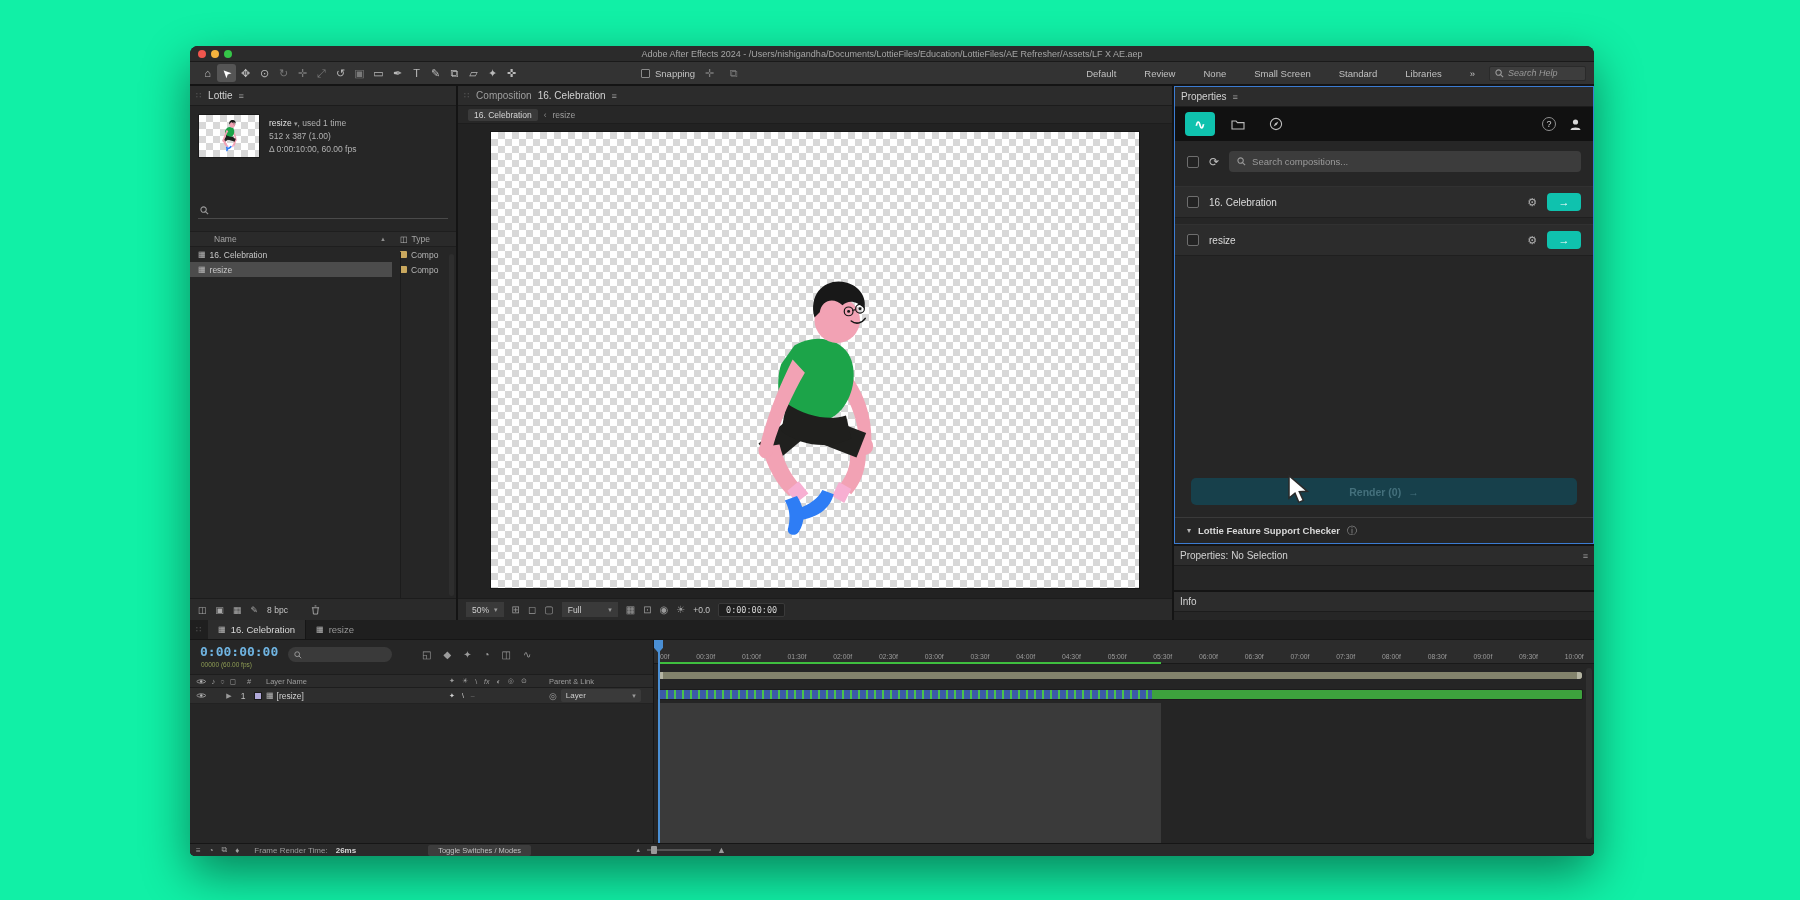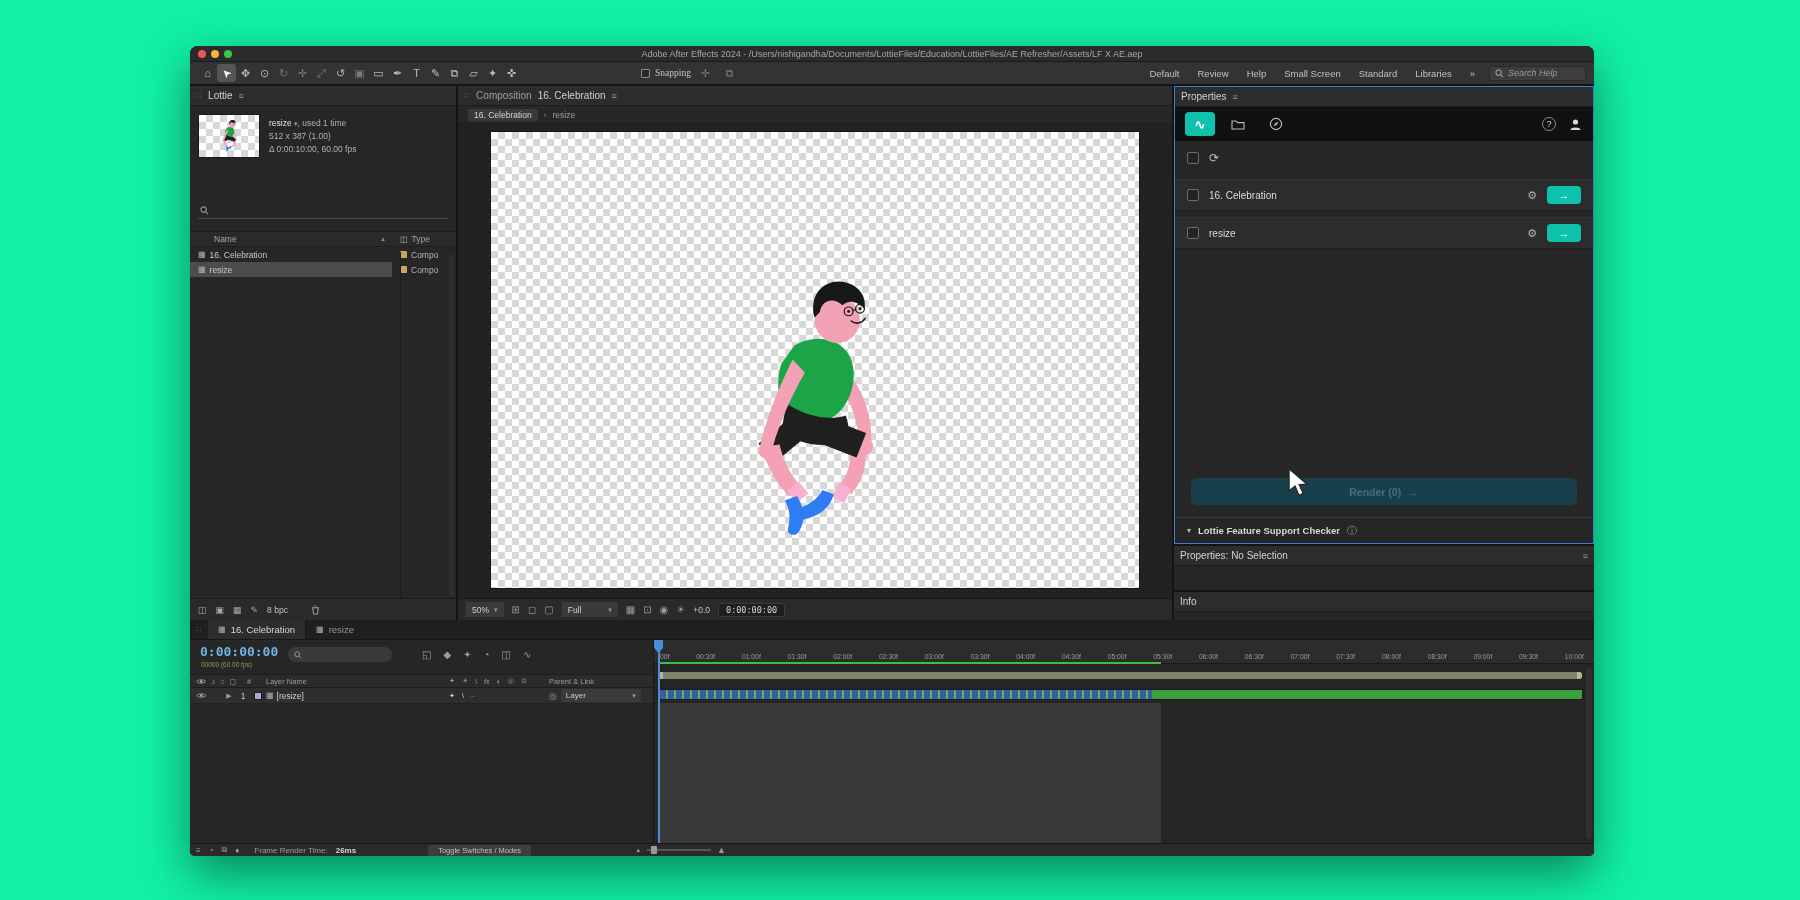--- a/index.html
+++ b/index.html
@@ -21,22 +21,22 @@
   
   .toolbar { height:24px; flex:0 0 24px; background:#333333; border-bottom:2px solid #141414;
     display:flex; align-items:center; padding:0 8px; font-size:10px; }
   .tool { width:19px; height:18px; display:flex; align-items:center; justify-content:center;
     color:#b9b9b9; font-size:11px; border-radius:3px; }
   .tool.active { background:#555; color:#fff; }
   .tool.dim { color:#7a7a7a; }
   .tool.rot span { display:inline-block; transform:rotate(-135deg); }
   .snapgroup { display:flex; align-items:center; gap:5px; margin-left:120px; }
   .cbx { width:9px; height:9px; border:1px solid #8a8a8a; border-radius:1px; background:#2a2a2a; }
-  .snaplabel { font-size:9.5px; color:#c4c4c4;font-family:Liberation Serif, serif; }
-  .ws { margin-left:auto; display:flex; align-items:center; gap:18px; font-size:9.5px; color:#c0c0c0; }
+  .snaplabel { font-size:9.5px; color:#c4c4c4; }
+  .ws { margin-left:auto; display:flex; align-items:center; gap:28px; font-size:9.5px; color:#c0c0c0; }
   .ws .wsitem { cursor:default; }
   .searchbox { display:flex; align-items:center; gap:4px; background:#3d3d3d; border:1px solid #2a2a2a;
     border-radius:2px; height:15px; padding:0 5px; margin-left:14px; }
   .searchbox input { background:transparent; border:0; outline:none; color:#cfcfcf; font-size:9px; width:72px;
     font-family:"Liberation Sans",sans-serif;font-style:italic; }
   .searchbox input::placeholder { color:#9a9a9a; }
 
   
   .main { flex:0 0 534px; display:flex; gap:2px; background:#141414; }
   .panel { background:#262626; display:flex; flex-direction:column; overflow:hidden; }
@@ -273,21 +273,21 @@
       <div class="snapgroup">
         <span class="cbx"></span>
         <span class="snaplabel">Snapping</span>
         <span class="tool dim">✛</span>
         <span class="tool dim">⧉</span>
       </div>
 
       <div class="ws">
         <span class="wsitem">Default</span>
         <span class="wsitem">Review</span>
-        <span class="wsitem">Help</span>
+        <span class="wsitem">None</span>
         <span class="wsitem">Small Screen</span>
         <span class="wsitem">Standard</span>
         <span class="wsitem">Libraries</span>
         <span class="wsitem">»</span>
       </div>
       <div class="searchbox">
         <svg width="9" height="9">
             <use href="#mag"></use>
           </svg>
         <input placeholder="Search Help" style="">
@@ -438,20 +438,26 @@
               <svg width="15" height="15" viewBox="0 0 15 15">
                 <circle cx="7.5" cy="5" r="2.6" fill="#d9d9d9"></circle>
                 <path d="M2.5 13 C3 9.8 12 9.8 12.5 13 Z" fill="#d9d9d9"></path>
               </svg>
             </div>
           </div>
 
           <div class="lfsearchrow">
             <span class="cbx2"></span>
             <span class="refresh">⟳</span>
+            <div class="lfsearch">
+              <svg width="9" height="9">
+                  <use href="#mag"></use>
+                </svg>
+              <input placeholder="Search compositions..." style="">
+            </div>
           </div>
 
           <div class="lfitem">
             <span class="cbx2"></span>
             <span class="lbl">16. Celebration</span>
             <span class="gear">⚙</span>
             <span class="gobtn">→</span>
           </div>
           <div class="lfitem">
             <span class="cbx2"></span>

